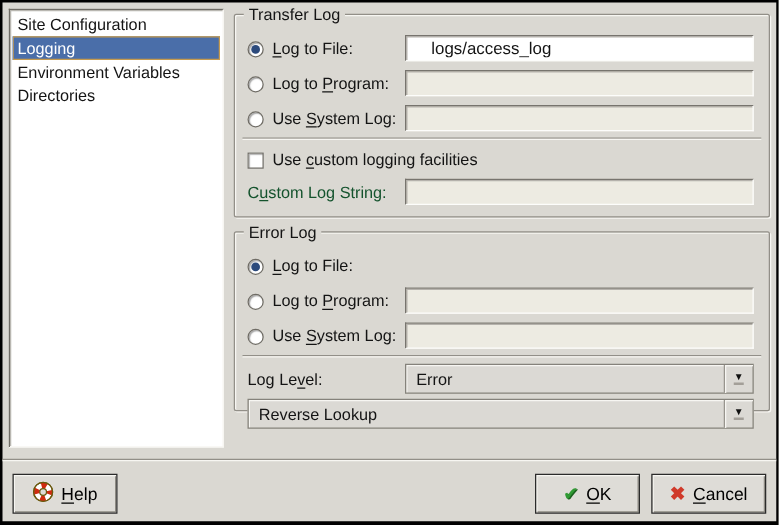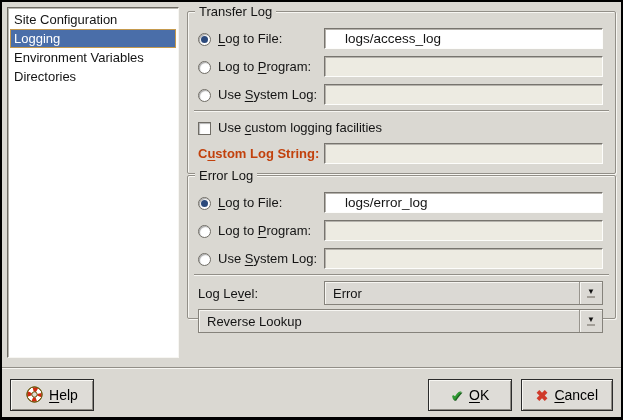--- a/index.html
+++ b/index.html
@@ -42,21 +42,21 @@
   .frame{
     position:relative;border:1px solid var(--dark);border-radius:2px;
     box-shadow:inset 1px 1px 0 var(--light), 1px 1px 0 var(--light);
     padding:12px 12px 4px 10px;
   }
   .frame-title{
     position:absolute;top:-8px;left:7px;background:var(--bg);
     padding:0 4px;line-height:15px;
   }
   .frame.transfer{margin-top:4px;height:163px;}
-  .frame.error{margin-top:1px;height:144px;}
+  .frame.error{margin-top:11px;height:144px;}
   .row{display:flex;align-items:center;height:28px;}
   .row.short{height:24px;}
   .field-label{width:126px;display:flex;align-items:flex-end;gap:7px;flex-shrink:0;}
   .mn{text-decoration:underline;text-underline-offset:2px;}
   
   .radio{
     width:13px;height:13px;border-radius:50%;background:#fff;flex-shrink:0;
     border:1px solid var(--darker);
     box-shadow:inset 1px 1px 1px rgba(0,0,0,.35);
     display:flex;align-items:center;justify-content:center;
@@ -70,21 +70,21 @@
   
   .entry{
     flex:1;height:21px;font:13.5px "Liberation Sans","DejaVu Sans",sans-serif;
     background:#fff;color:var(--ink);
     border:1px solid;border-color:#77746e #fdfdfb #fdfdfb #77746e;
     box-shadow:inset 1px 1px 0 #b5b2ac;
     padding:0 20px;outline:none;
   }
   .entry.disabled{background:var(--entry-dis);}
   .divider{border-top:1px solid var(--dark);border-bottom:1px solid var(--light);margin:2px -6px 3px -4px;}
-  .dis-label{color:#c2410c;font-weight:bold;}
+  .dis-label{color:#14532d;}
   
   .combo{
     flex:1;height:24px;display:flex;align-items:center;
     background:#dbd9d4;
     border:1px solid #85827b;
     box-shadow:inset 1px 1px 0 var(--light);
     padding-left:8px;cursor:default;
   }
   .combo-text{flex:1;}
   .combo-btn{
@@ -170,21 +170,20 @@
       </div>
 
       <div class="frame error">
         <span class="frame-title">Error Log</span>
 
         <div class="row">
           <span class="field-label">
             <span class="radio on"></span>
             <span><span class="mn">L</span><span>og to File:</span></span>
           </span>
-          <input class="entry" value="logs/error_log" style="">
         </div>
 
         <div class="row">
           <span class="field-label">
             <span class="radio"></span>
             <span><span>Log to </span><span class="mn">P</span><span>rogram:</span></span>
           </span>
           <input class="entry disabled" value="" style="">
         </div>
 

